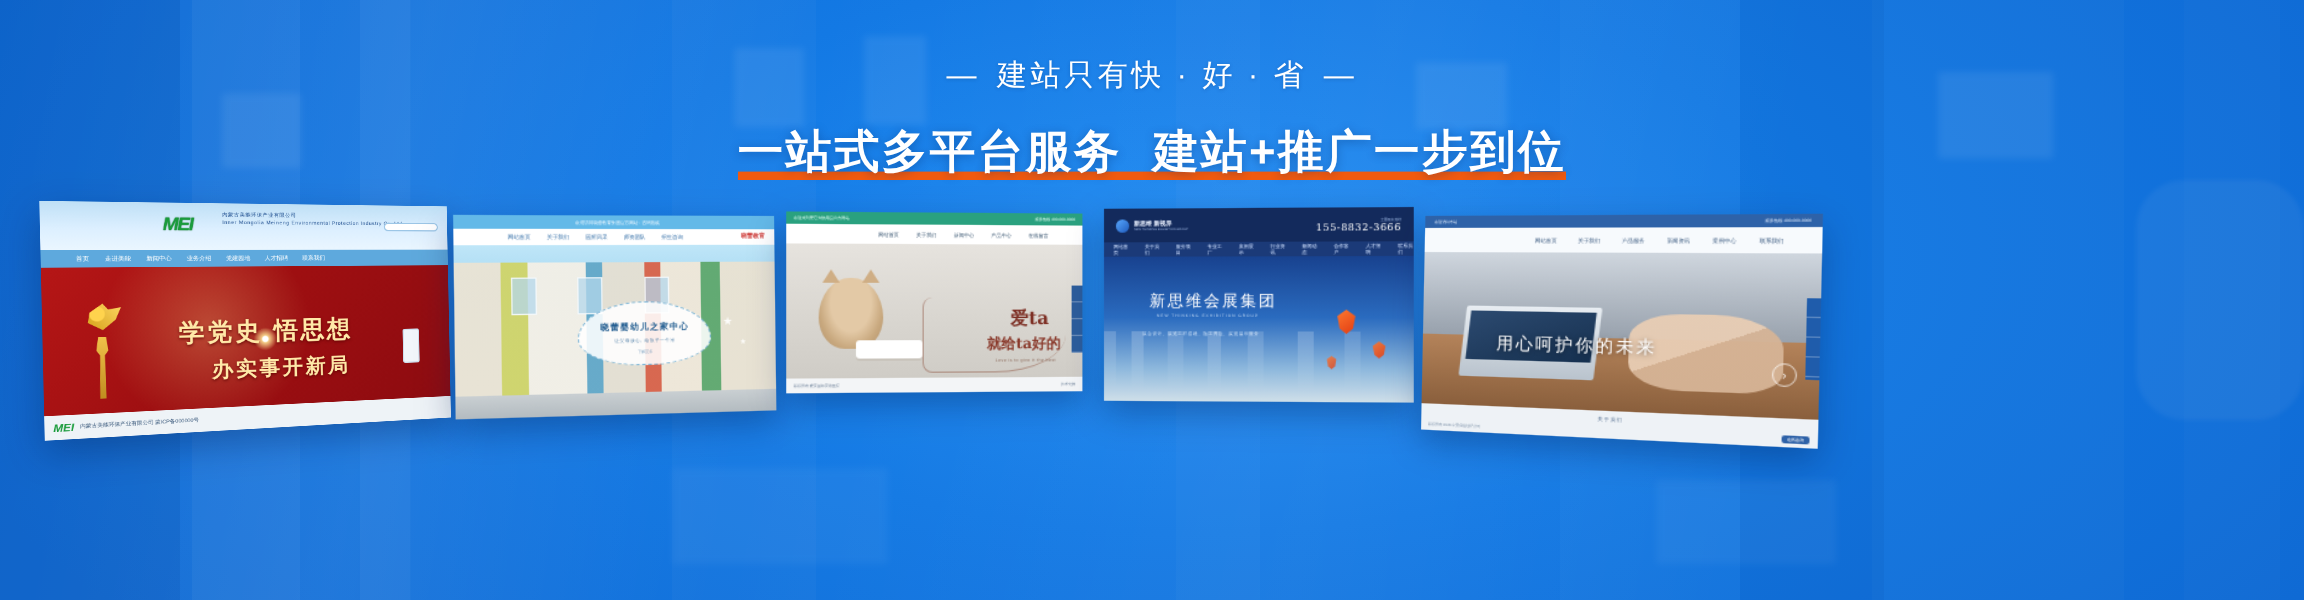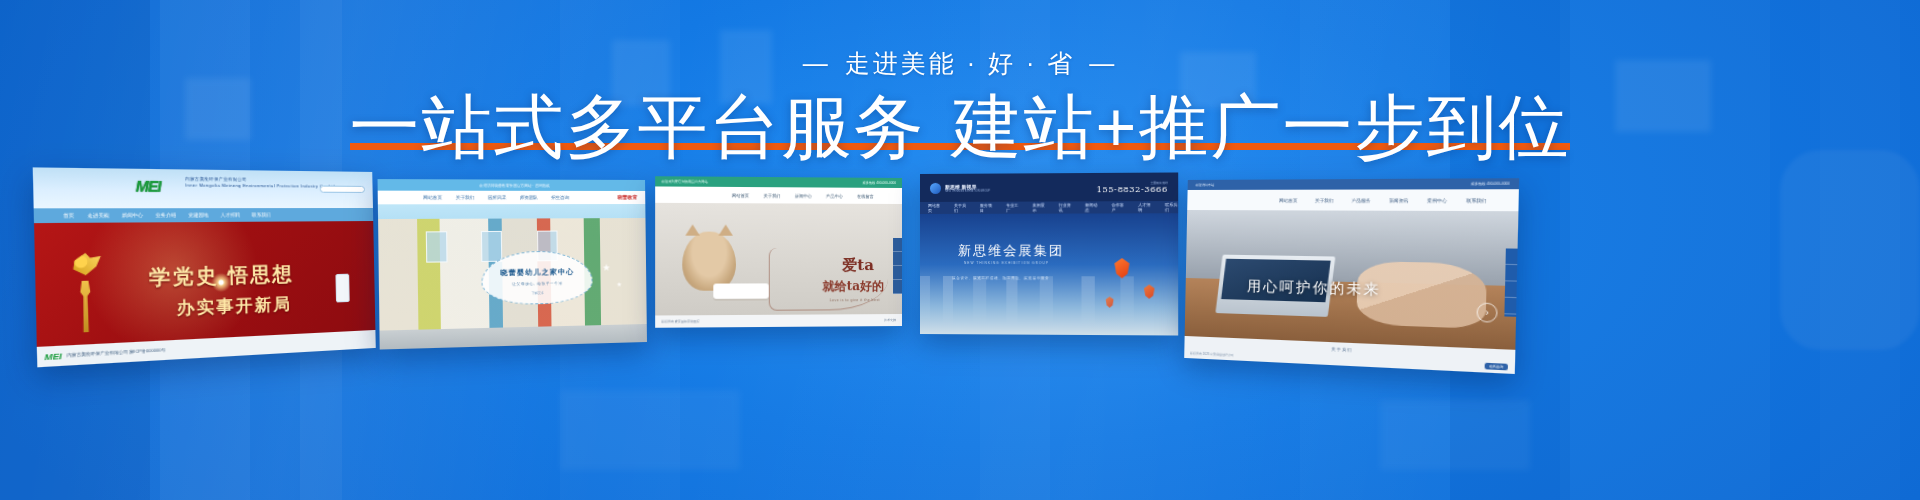--- a/index.html
+++ b/index.html
@@ -59,23 +59,23 @@
   .subtitle .dash { display:inline-block; padding:0 14px; }
 
   .headline-wrap {
     position:relative;
     display:inline-block;
     margin-top:16px;
   }
   .headline {
     position:relative;
     color:#ffffff;
-    font-size:70px;
+    font-size:38px;
     line-height:62px;
-    font-weight:400;
+    font-weight:700;
     letter-spacing:2px;
     white-space:nowrap;
     text-shadow:0 2px 8px rgba(0,35,95,.35);
     z-index:2;
   }
   .headline .gap { display:inline-block; width:26px; }
   .underline {
     position:absolute;
     left:0; right:0;
     bottom:8px;
@@ -495,21 +495,21 @@
   <div class="bg-ghost" style="left:1180px;top:52px;width:76px;height:56px;"></div>
   <div class="bg-ghost" style="left:1615px;top:60px;width:96px;height:72px;"></div>
   <div class="bg-ghost" style="left:70px;top:200px;width:60px;height:90px;opacity:.07;"></div>
   <div class="bg-ghost" style="left:560px;top:390px;width:180px;height:80px;opacity:.06;"></div>
   <div class="bg-ghost" style="left:1380px;top:400px;width:150px;height:70px;opacity:.06;"></div>
   <div class="bg-blob" style="left:1780px;top:150px;width:140px;height:200px;border-radius:40px;"></div>
 </div>
 
 <div class="copy">
   <div class="subtitle">
-    <span class="dash">—</span><span>走进美能 · 好 · 省</span><span class="dash">—</span>
+    <span class="dash">—</span><span>建站只有快 · 好 · 省</span><span class="dash">—</span>
   </div>
 
   <div class="headline-wrap">
     <div class="underline"></div>
     <div class="headline"><span>一站式多平台服务</span><span class="gap"></span><span>建站+推广一步到位</span></div>
   </div>
 </div>
 
 <div class="shots">
 

